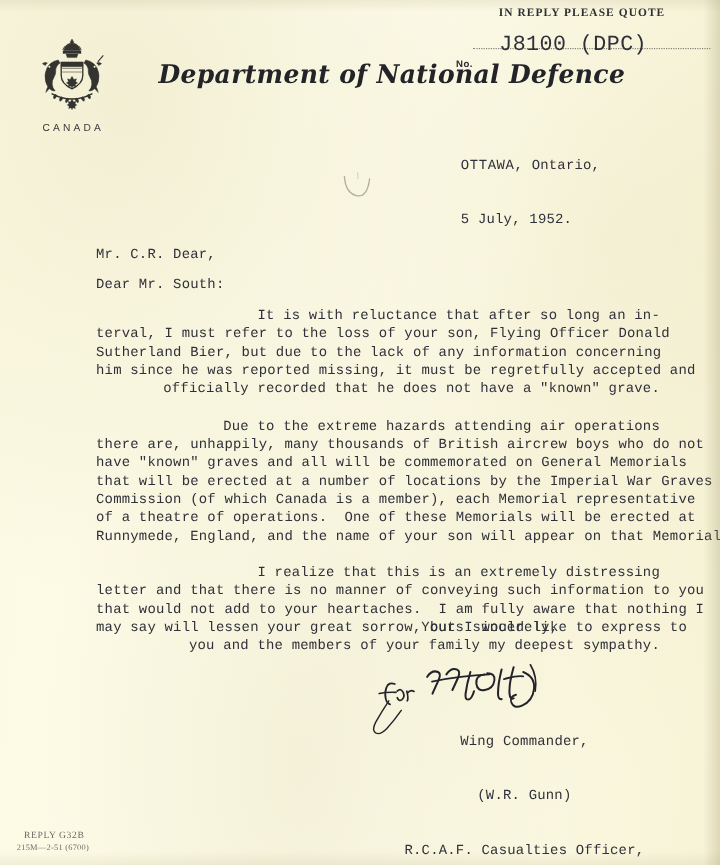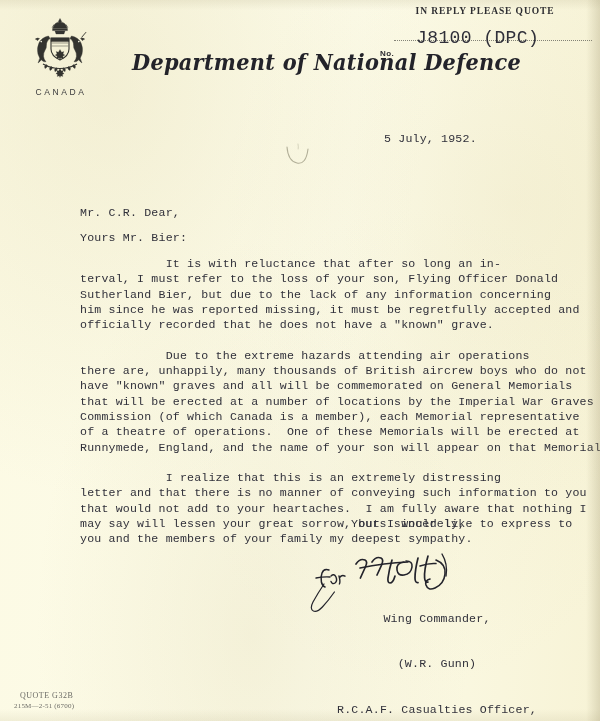--- a/index.html
+++ b/index.html
@@ -94,21 +94,21 @@
     left: 38px;
     top: 4px;
     font-size: 18px;
     letter-spacing: 0.4px;
     background: transparent;
   }
 
   
   #crest-block {
     position: absolute;
-    top: 16px;
+    top: 30px;
     left: 14px;
     width: 92px;
     text-align: center;
   }
   #crest-icon { display: block; margin: 0 auto; }
   #crest-country-label {
     font-family: "Liberation Sans", sans-serif;
     font-size: 8.5px;
     letter-spacing: 2.6px;
     color: #3a3a3c;
@@ -159,20 +159,21 @@
   #salutation {
     position: absolute;
     top: 230px;
     left: 80px;
   }
   #letter-body {
     position: absolute;
     top: 256px;
     left: 80px;
     width: 470px;
+    text-align: right;
   }
   .body-paragraph { margin-bottom: 15.3px; }
   .body-paragraph:last-child { margin-bottom: 0; }
 
   #closing-salutation {
     position: absolute;
     top: 516px;
     left: 351px;
     font-family: Liberation Mono, monospace;
   }
@@ -276,35 +277,36 @@
           <path d="M39 52.4 l1.4 2.6 1.9 -0.6 -0.7 2.1 1.5 1 -1.7 1 0.4 2 -2 -0.8 -0.8 1.8 -0.8 -1.8 -2 0.8 0.4 -2 -1.7 -1 1.5 -1 -0.7 -2.1 1.9 0.6z" stroke-width="0.25"></path>
         </g>
       </svg>
     </span>
     <div id="crest-country-label">CANADA</div>
   </div>
 
   <div id="letterhead-title">Department of National Defence</div>
 
   <div id="dateline-block" class="typed">
+    <div id="dateline-city"><span id="dateline-city-caps">OTTAWA</span><span>, Ontario,</span></div>
     <div>5 July, 1952.</div>
   </div>
 
   <span id="margin-pencil-mark">
     <svg width="44" height="30" viewBox="0 0 44 30" aria-hidden="true">
       <path d="M11 4 q1 14 10 16 q9 2 11 -14" fill="none" stroke="#6d6a52" stroke-width="1.1" stroke-linecap="round"></path>
       <path d="M22 1 q0.6 3 0.2 5" fill="none" stroke="#6d6a52" stroke-width="0.7" stroke-linecap="round" opacity="0.7"></path>
     </svg>
   </span>
 
   <div id="recipient-address-block" class="typed">
     <div>Mr. C.R. Dear,</div>
   </div>
 
-  <div id="salutation" class="typed">Yours Mr. Bier:</div>
+  <div id="salutation" class="typed">Dear Mr. South:</div>
 
   <div id="letter-body">
     <div class="typed body-paragraph">            It is with reluctance that after so long an in-
 terval, I must refer to the loss of your son, Flying Officer Donald
 Sutherland Bier, but due to the lack of any information concerning
 him since he was reported missing, it must be regretfully accepted and
 officially recorded that he does not have a "known" grave.</div>
     <div class="typed body-paragraph">            Due to the extreme hazards attending air operations
 there are, unhappily, many thousands of British aircrew boys who do not
 have "known" graves and all will be commemorated on General Memorials
@@ -350,20 +352,20 @@
     </span>
     <div id="signature-name-lines" class="typed">
       <div>Wing Commander,</div>
       <div>(W.R. Gunn)</div>
       <div>R.C.A.F. Casualties Officer,</div>
       
     </div>
   </div>
 
   <div id="form-code-block">
-    <div id="form-code-primary">QUOTE  G32B</div>
+    <div id="form-code-primary">REPLY  G32B</div>
     <div id="form-code-secondary">215M—2-51 (6700)</div>
   </div>
 
   <div id="edge-shadow-top"></div>
   <div id="edge-shadow-right"></div>
   <div id="edge-shadow-bottom"></div>
 </div>
 
 </body></html>

